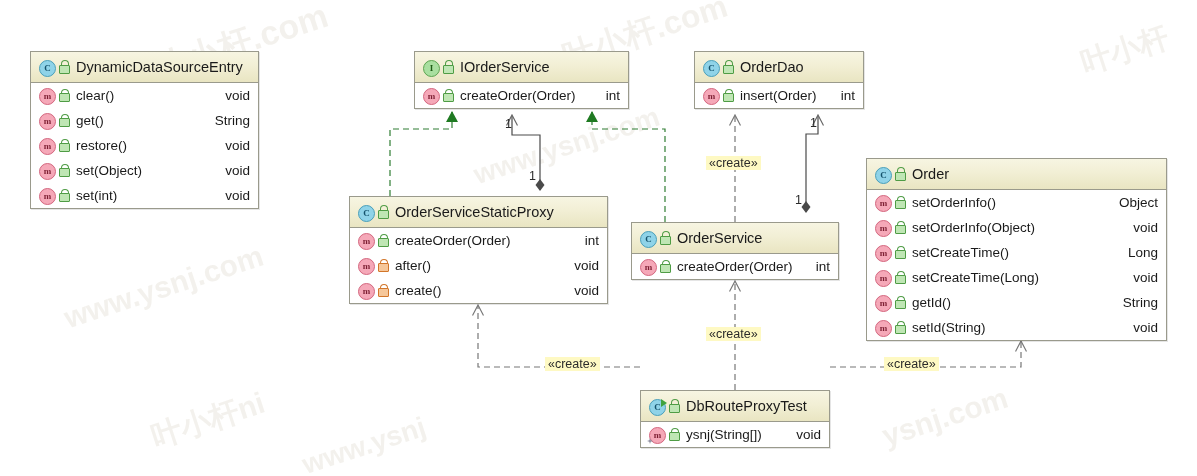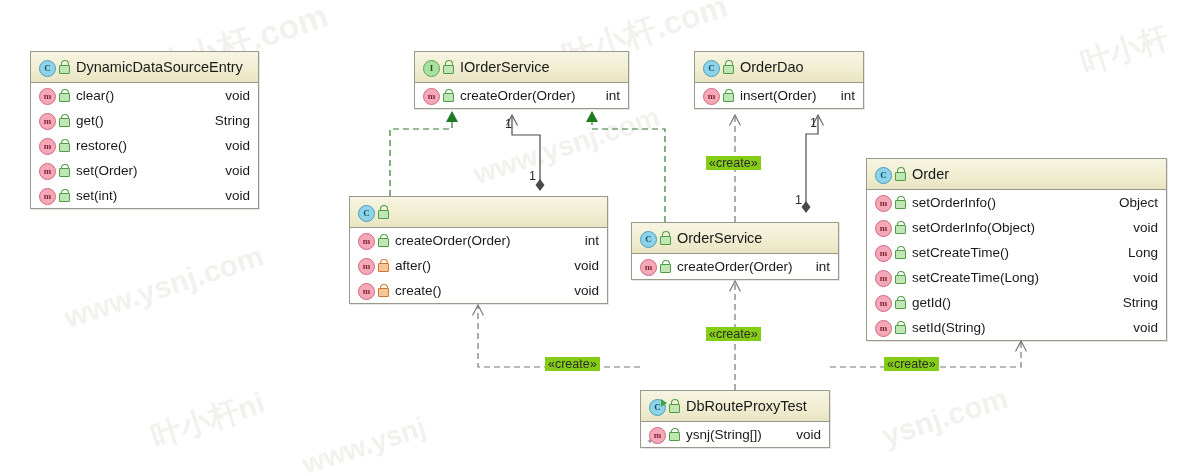--- a/index.html
+++ b/index.html
@@ -127,21 +127,21 @@
   .vis.pub:before{border-color:#4f9c45;}
   .vis.pub:after{border-color:#4f9c45;background:#bfe6b4;}
   .vis.priv:before{border-color:#d2762a;}
   .vis.priv:after{border-color:#d2762a;background:#f6c79a;}
 
   
   .elabel{
     position:absolute;
     font-size:12.5px;
     color:#2b2b2b;
-    background:#84cc16;
+    background:#fef9c3;
     padding:0 3px;
     white-space:nowrap;
     line-height:14px;
   }
   .mlabel{
     position:absolute;
     font-size:12.5px;
     color:#2b2b2b;
     background:transparent;
     white-space:nowrap;
@@ -249,21 +249,21 @@
         <span class="vis pub"></span>
         <span class="nm">restore()</span>
         <span class="sp"></span>
         <span class="ty">void</span>
       </div>
       <div class="umlrow">
         <span class="ic">
           <span class="ic-m">m</span>
         </span>
         <span class="vis pub"></span>
-        <span class="nm">set(Order)</span>
+        <span class="nm">set(Object)</span>
         <span class="sp"></span>
         <span class="ty">void</span>
       </div>
       <div class="umlrow">
         <span class="ic">
           <span class="ic-m">m</span>
         </span>
         <span class="vis pub"></span>
         <span class="nm">set(int)</span>
         <span class="sp"></span>
@@ -308,20 +308,21 @@
         <span class="ty">int</span>
       </div>
     </div>
 
   <div class="umlbox" id="box-staticproxy" style="left:349px;top:196px;width:259px;">
       <div class="umlhdr">
         <span class="ic">
           <span class="ic-c">C</span>
         </span>
         <span class="vis pub"></span>
+        <span>OrderServiceStaticProxy</span>
       </div>
       <div class="umlrow">
         <span class="ic">
           <span class="ic-m">m</span>
         </span>
         <span class="vis pub"></span>
         <span class="nm">createOrder(Order)</span>
         <span class="sp"></span>
         <span class="ty">int</span>
       </div>

